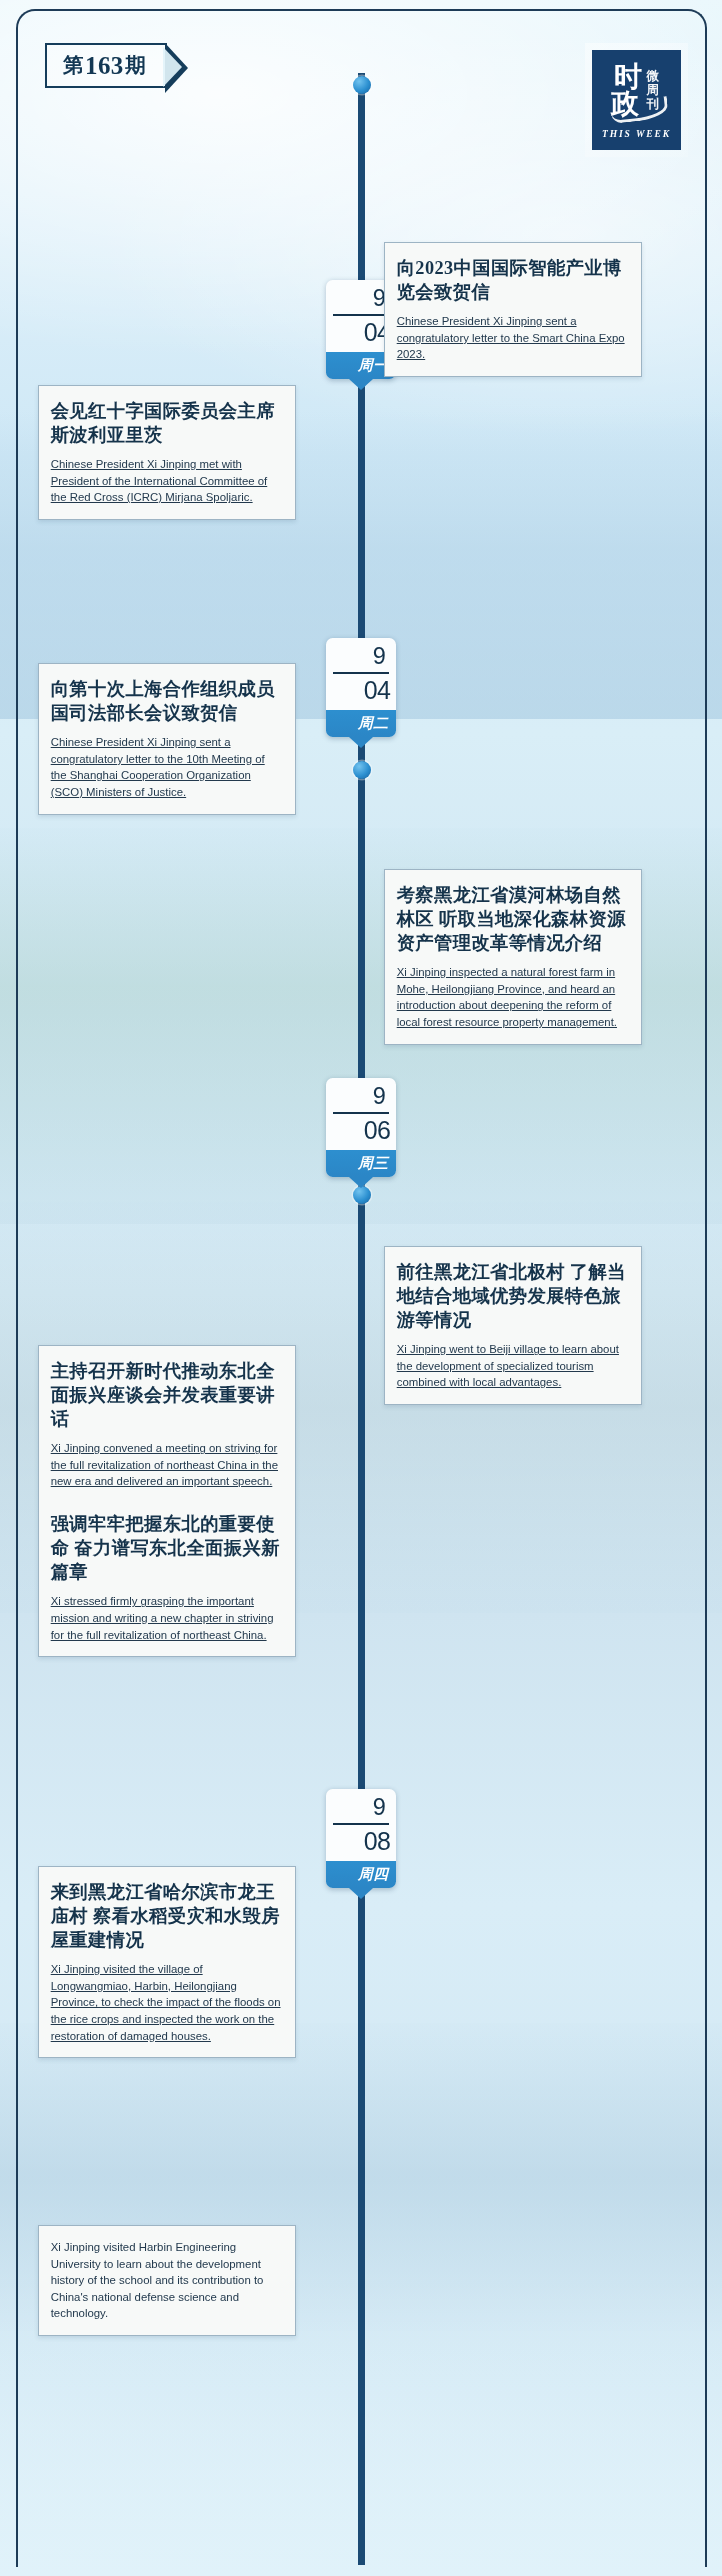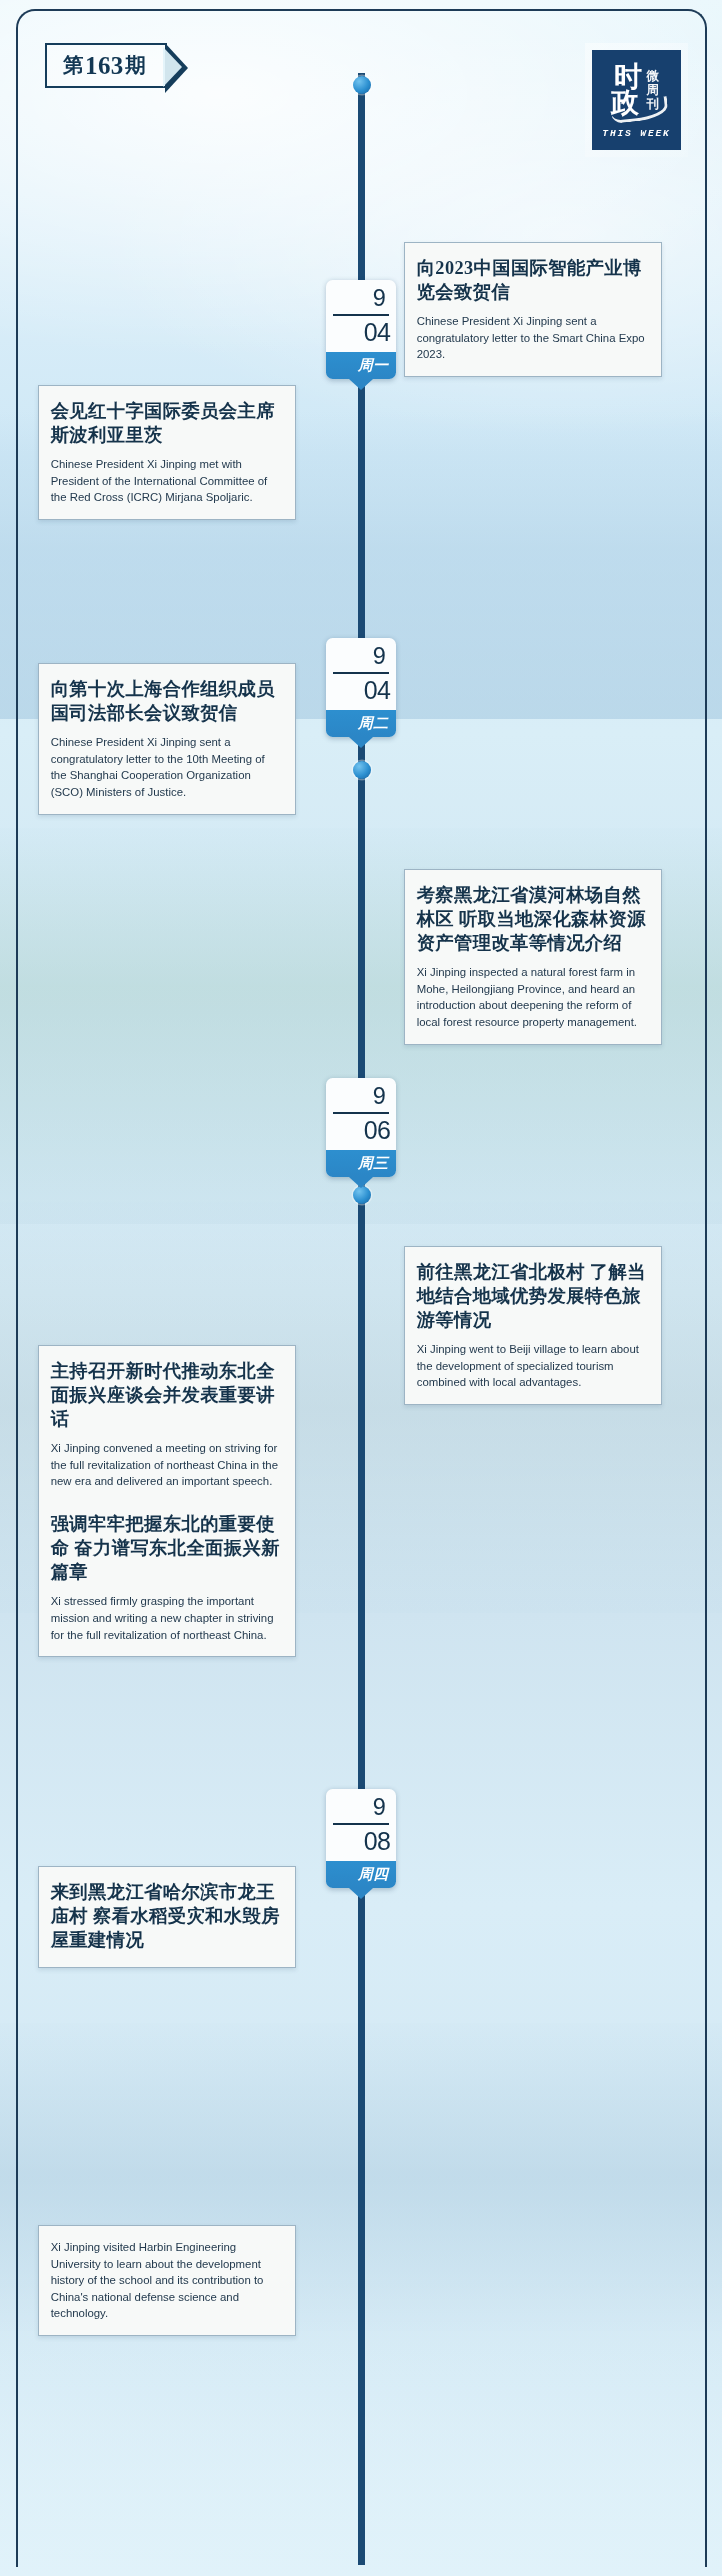--- a/index.html
+++ b/index.html
@@ -160,21 +160,21 @@
     left: 19px; bottom: 29px;
     width: 57px; height: 22px;
     border-bottom: 3.7px solid #ffffff;
     border-right: 3.7px solid #ffffff;
     border-radius: 0 0 60% 10.3px;
     transform: rotate(-6deg);
     opacity: .92;
   }
   #logo .en {
     color: #ffffff;
-    font-family: Liberation Mono, monospace;
+    font-family: Liberation Serif, serif;
     font-weight: bold;
     font-style: italic;
     font-size: 9.5px;
     letter-spacing: 1.9px;
     margin-top: 11.7px;
   }
 
   
   #axis {
     position: absolute;
@@ -254,39 +254,39 @@
   
   .card {
     position: absolute;
     width: 258px;
     background: #f7f9f8;
     border: 0.7px solid #9db4c4;
     box-shadow: 0 1.5px 4.4px rgba(26,64,94,.13);
     padding: 13px 11.7px 11.7px 11.7px;
   }
   .card.left  { left: 38px; }
-  .card.right { left: 404px; }
+  .card.right { left: 384px; }
 
   .card h2 {
     font-family: "Liberation Serif", "DejaVu Serif", serif;
     font-weight: bold;
     font-size: 18.3px;
     line-height: 1.32;
     color: #15334b;
     letter-spacing: 0.4px;
     margin-bottom: 2.9px;
   }
   .card p {
     font-family: "Liberation Sans", "DejaVu Sans", sans-serif;
     font-size: 11.4px;
     line-height: 1.45;
     color: #22394d;
     margin-bottom: 1.5px;
   }
-  .card h2 + p { margin-top: 9px; }
+  .card h2 + p { margin-top: 9px; text-decoration: underline; }
   .card p + h2 { margin-top: 22px; }
 </style>
 </head>
 <body>
 
 <div id="page">
 
   <div class="bg-wash wash-sky"></div>
   <div class="bg-wash wash-flags"></div>
   <div class="bg-wash wash-green"></div>
@@ -383,20 +383,21 @@
 
   <div class="card left" style="top:1345px">
     <h2>主持召开新时代推动东北全面振兴座谈会并发表重要讲话</h2>
     <p>Xi Jinping convened a meeting on striving for the full revitalization of northeast China in the new era and delivered an important speech.</p>
     <h2>强调牢牢把握东北的重要使命 奋力谱写东北全面振兴新篇章</h2>
     <p>Xi stressed firmly grasping the important mission and writing a new chapter in striving for the full revitalization of northeast China.</p>
   </div>
 
   <div class="card left" style="top:1866px">
     <h2>来到黑龙江省哈尔滨市龙王庙村 察看水稻受灾和水毁房屋重建情况</h2>
+    <p>Xi Jinping visited the village of Longwangmiao, Harbin, Heilongjiang Province, to check the impact of the floods on the rice crops and inspected the work on the restoration of damaged houses.</p>
   </div>
 
   <div class="card left" style="top:2225px">
     <p>Xi Jinping visited Harbin Engineering University to learn about the development history of the school and its contribution to China's national defense science and technology.</p>
   </div>
 
 </div>
 
 
 </body></html>

